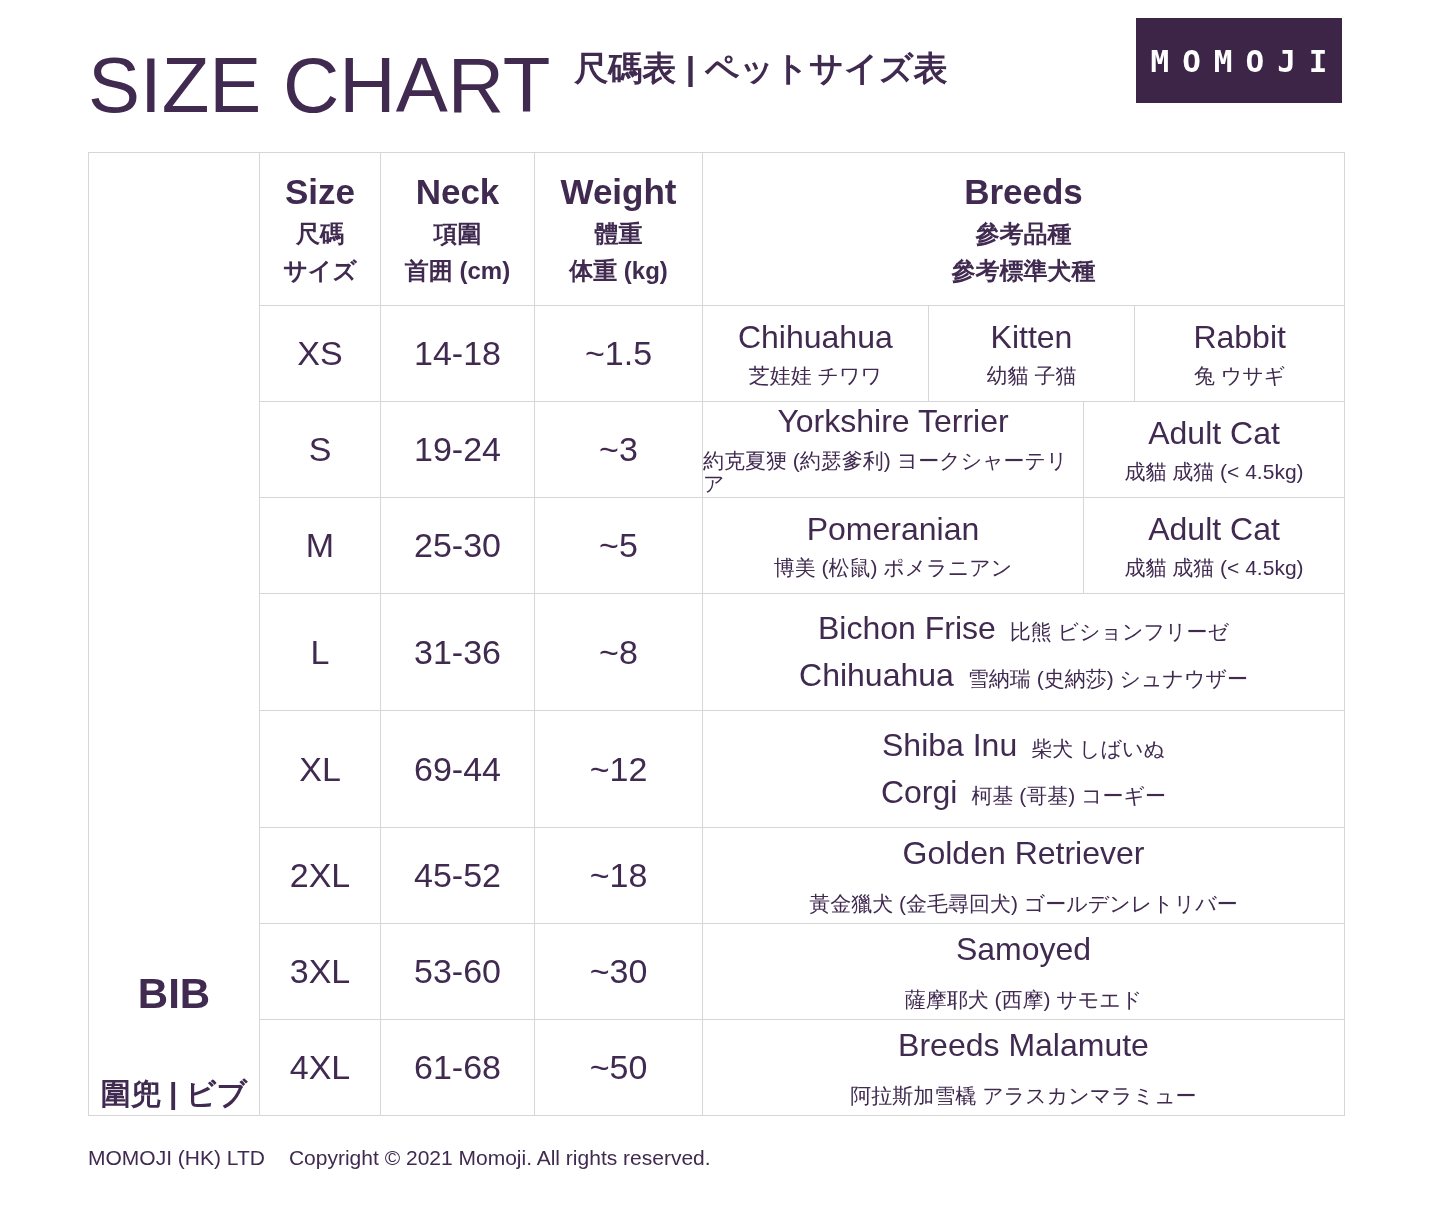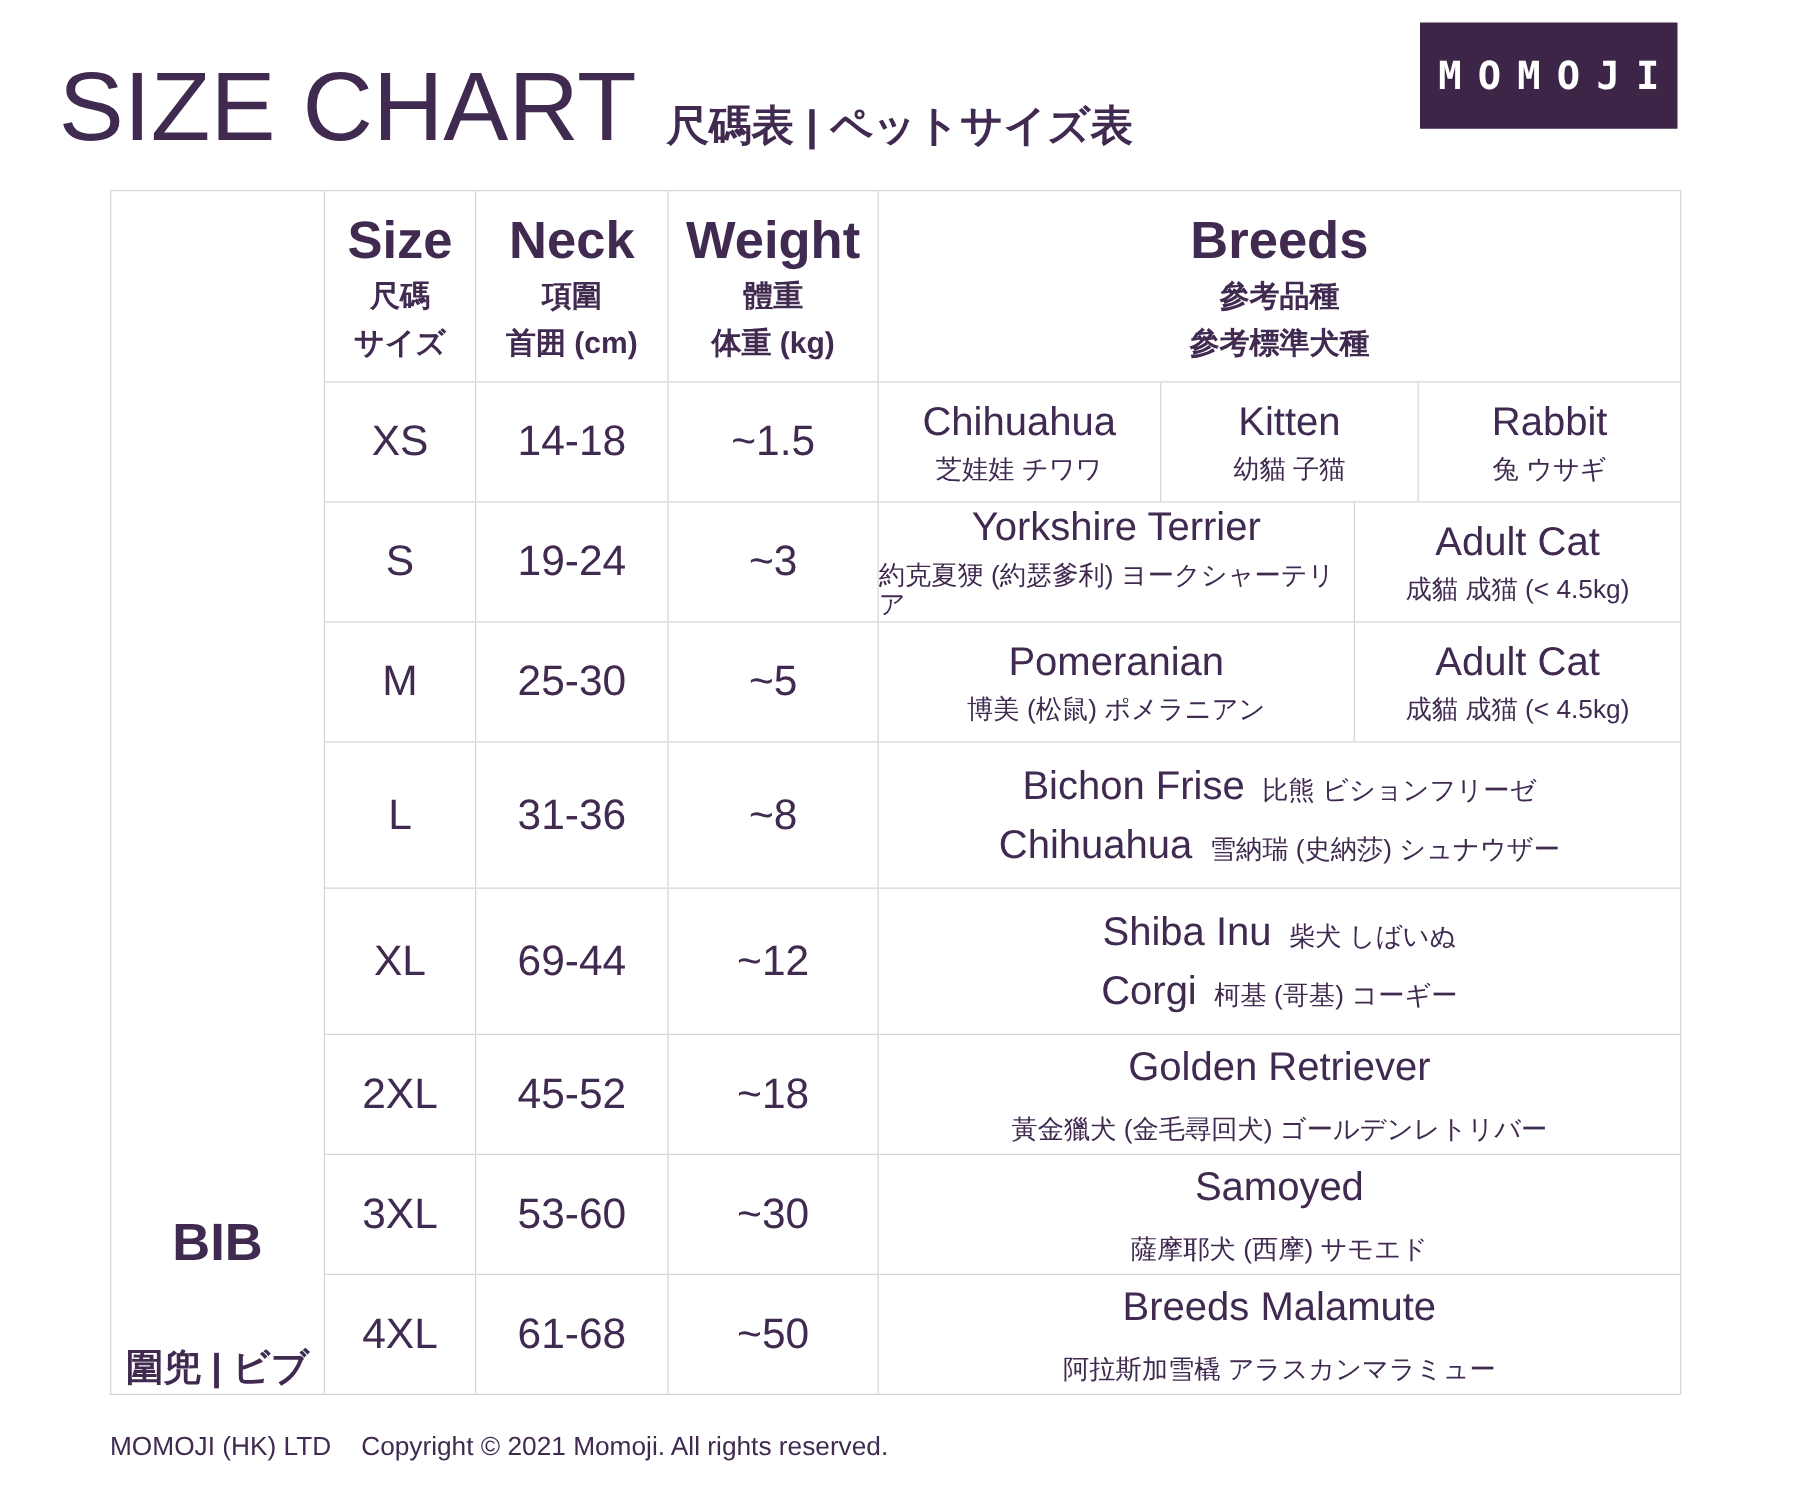--- a/index.html
+++ b/index.html
@@ -11,22 +11,22 @@
   .page{
     position:relative;
     width:1445px;height:1209px;
     background:#fff;
     color:var(--ink);
     font-family:"Liberation Sans",sans-serif;
     overflow:hidden;
   }
   
   .page-header{
-    display:flex;align-items:flex-end;
-    padding:46px 0 0 47px;
+    display:flex;align-items:flex-start;
+    padding:46px 0 0 88px;
   }
   .page-title{font-size:78px;line-height:1;font-weight:400;}
   .page-subtitle{font-size:34px;font-weight:600;margin-left:24px;}
   .logo-box{
     position:absolute;top:18px;left:1136px;
     width:206px;height:85px;
     background:var(--logo-bg);
     color:#fff;
     display:flex;align-items:center;justify-content:center;
     font-family:"DejaVu Sans Mono",monospace;
@@ -63,21 +63,21 @@
   .cell + .cell{border-left:1px solid var(--border);}
   .size-col{width:120px;flex:0 0 120px;}
   .neck-col{width:154px;flex:0 0 154px;}
   .weight-col{width:168px;flex:0 0 168px;}
   .breeds-col,.breeds-cell{flex:1 1 auto;}
   .header-cell{
     display:flex;flex-direction:column;
     align-items:center;justify-content:center;
     gap:7px;padding:8px 0;
   }
-  .h-en{font-size:42px;font-weight:bold;line-height:1.15;}
+  .h-en{font-size:35px;font-weight:bold;line-height:1.15;}
   .h-sub{font-size:24px;font-weight:bold;line-height:1.25;}
   .val-cell{
     display:flex;align-items:center;justify-content:center;
     font-size:34px;
   }
   .breeds-cell{display:flex;justify-content:center;}
   .breed{min-width:0;}
   
   .breeds-cell.columns3 .breed,
   .breeds-cell.columns2 .breed{

